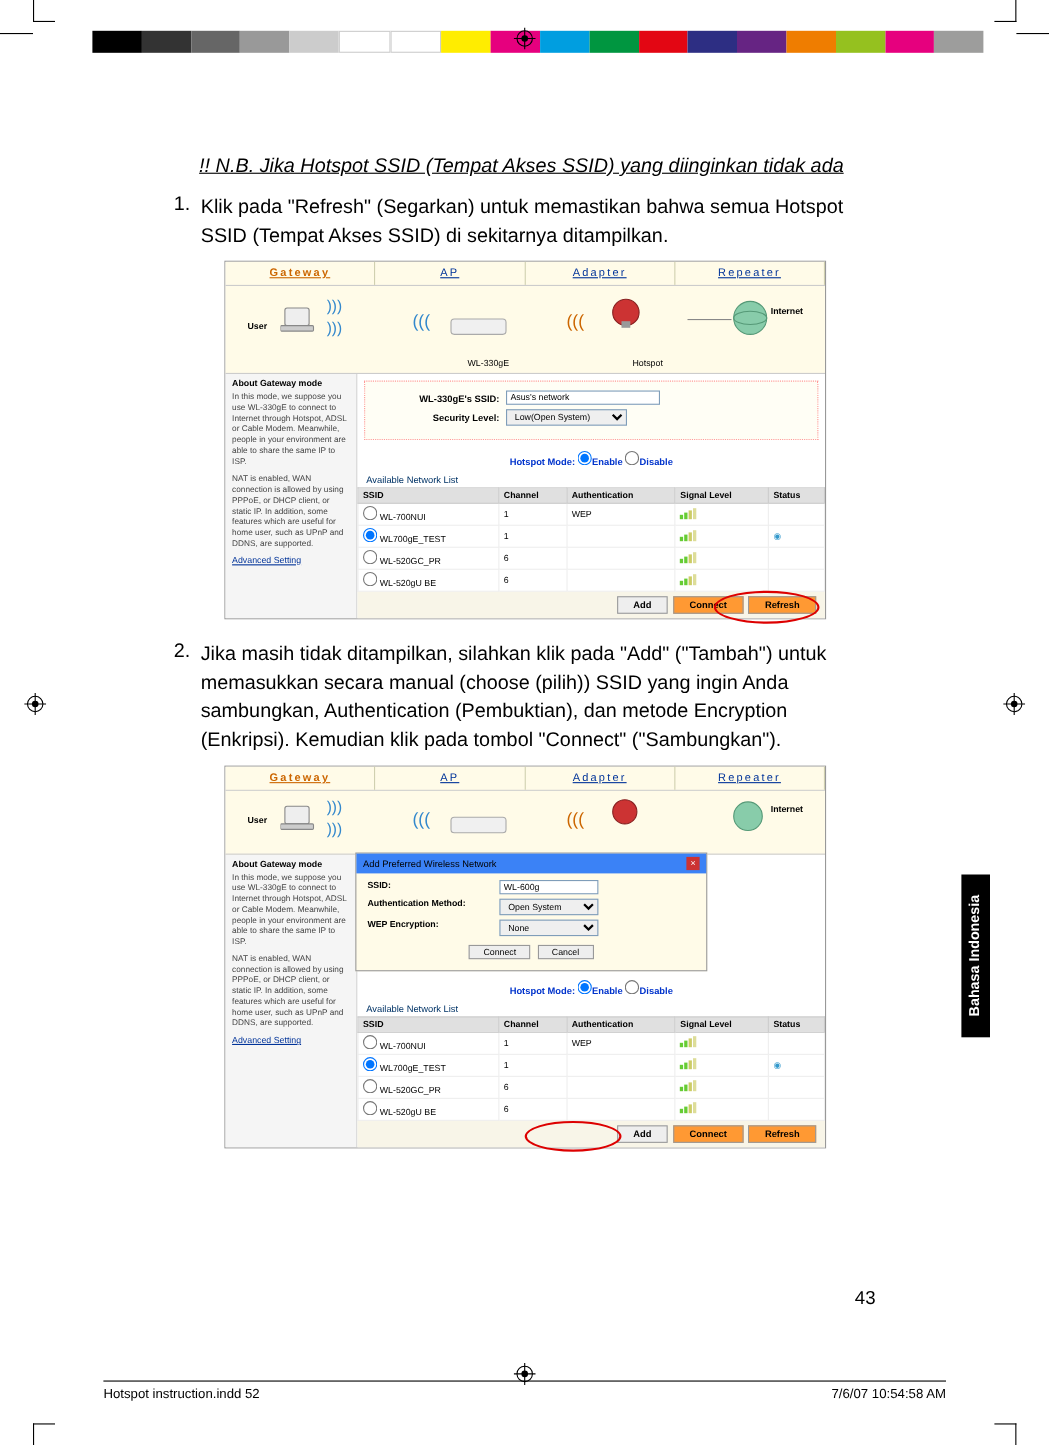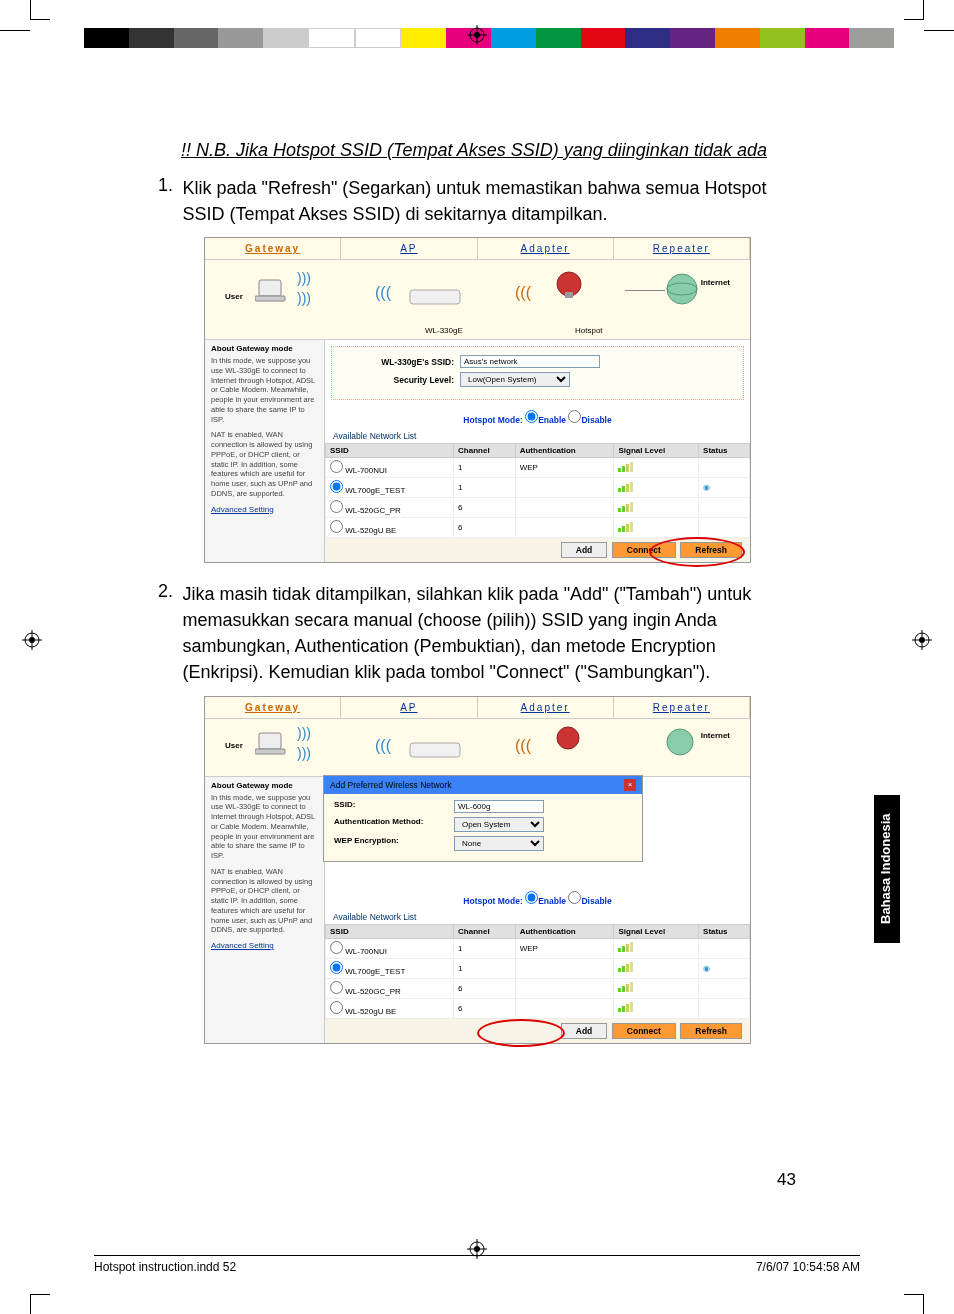--- a/index.html
+++ b/index.html
@@ -424,20 +424,24 @@
             <input type="text" value="WL-600g" style="">
           </div>
         <div class="dlg-row">
             <label>Authentication Method:</label>
             <select><option>Open System</option></select>
           </div>
         <div class="dlg-row">
             <label>WEP Encryption:</label>
             <select><option>None</option></select>
           </div>
+        <div class="dlg-btns">
+          <button class="dlg-btn">Connect</button>
+          <button class="dlg-btn">Cancel</button>
+        </div>
       </div>
     </div>
     <div class="red-circle" style="width:88px;height:28px;left:272px;bottom:-4px;"></div>
   </div>
 </div>
 
 <div class="lang-tab">Bahasa Indonesia</div>
 <div class="page-num">43</div>
 
 <div class="footer">

